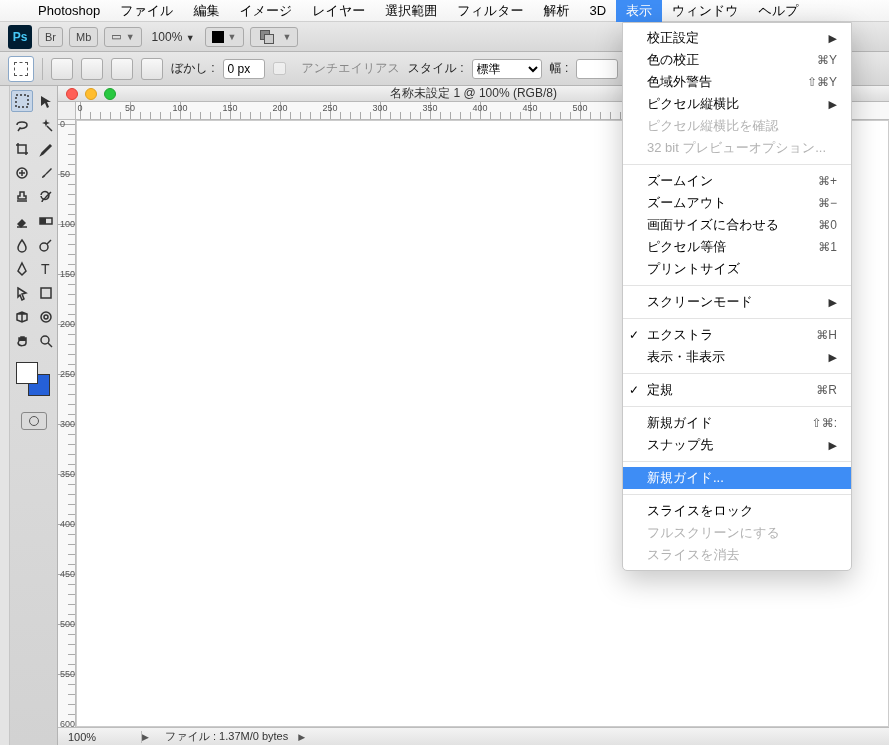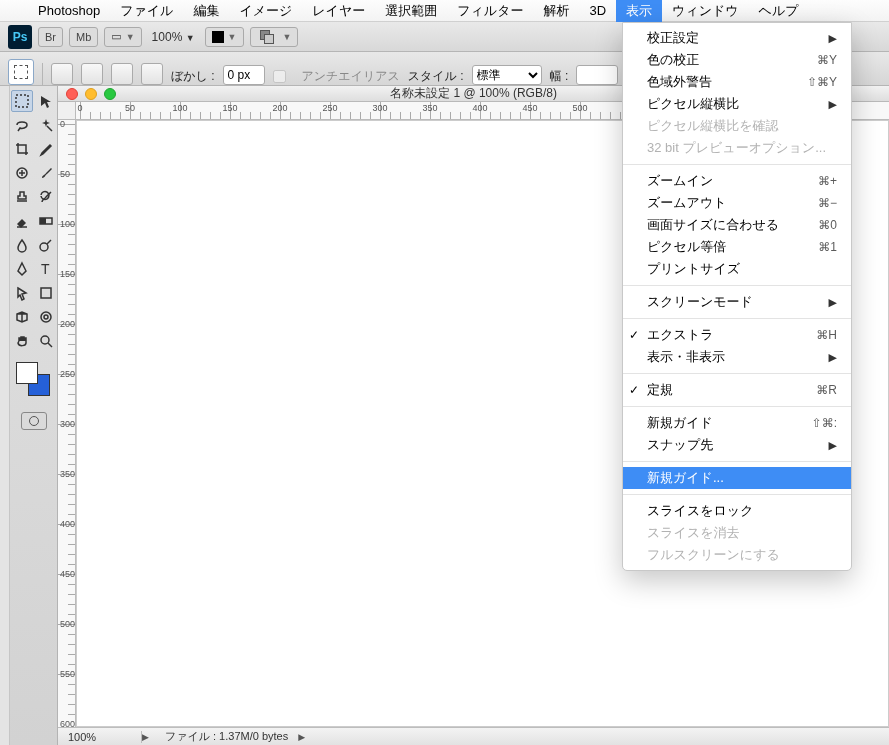--- a/index.html
+++ b/index.html
@@ -17,21 +17,21 @@
   .ps-logo { width: 24px; height: 24px; background: #001d32; color:#46c7f5; display:flex; align-items:center; justify-content:center; font-weight:700; font-size:12px; border-radius:3px;}
   .chip { border:1px solid #aaa; background:#ddd; border-radius:3px; height:20px; display:flex; align-items:center; padding:0 6px; font-size:11px; color:#444;}
   .chip .drop { margin-left:4px; font-size:9px; color:#666;}
   .zoom-label { font-size:12px; color:#333; padding:0 4px;text-align:right;}
   .swatch-inner { width:12px; height:12px; background:#000;}
   .swatch-stack { width:22px; height:20px; position:relative;}
   .swatch-stack .a{position:absolute;left:3px;top:3px;width:10px;height:10px;background:#888;border:1px solid #555;}
   .swatch-stack .b{position:absolute;left:7px;top:7px;width:10px;height:10px;background:#ccc;border:1px solid #555;}
 
   
-  .optbar { height: 34px; background: linear-gradient(#e8e8e8,#d6d6d6); border-bottom:1px solid #b5b5b5; display:flex; align-items:flex-end; padding:0 8px; gap:8px; font-size:12px; color:#333;}
+  .optbar { height: 34px; background: linear-gradient(#e8e8e8,#d6d6d6); border-bottom:1px solid #b5b5b5; display:flex; align-items:center; padding:0 8px; gap:8px; font-size:12px; color:#333;}
   .optbar .marquee-ico { width:26px; height:26px; border:1px solid #8ba8c8; background:#fff; border-radius:3px; display:flex; align-items:center; justify-content:center;}
   .optbar .marquee-ico .dash { width:14px; height:14px; border:1.5px dashed #555;}
   .optbar .mini-btn { width:22px; height:22px; border:1px solid #aaa; background:linear-gradient(#f8f8f8,#e3e3e3); border-radius:3px;}
   .optbar .lbl { color:#222;}
   .optbar input[type=text] { height:20px; border:1px solid #aaa; border-radius:3px; background:#fff; padding:0 4px; width:42px; font-size:12px;}
   .optbar .chk { display:flex; align-items:center; gap:16px; color:#888;}
   .optbar .chk input { width:13px; height:13px;}
   .optbar select { height:20px; border:1px solid #aaa; border-radius:3px; background:#fff; font-size:12px; width:70px;}
   .optbar .wide { width:80px;}
   .optbar .sep { width:1px; height:22px; background:#b5b5b5;}
@@ -544,18 +544,18 @@
     </div>
     <div class="sep"></div>
     <div class="mi hl">
       <span>新規ガイド...</span>
     </div>
     <div class="sep"></div>
     <div class="mi">
       <span>スライスをロック</span>
     </div>
     <div class="mi disabled">
+      <span>フルスクリーンにする</span>
+    </div>
+    <div class="mi disabled">
       <span>スライスを消去</span>
     </div>
-    <div class="mi disabled">
-      <span>フルスクリーンにする</span>
-    </div>
   </div>
 
 </body></html>

